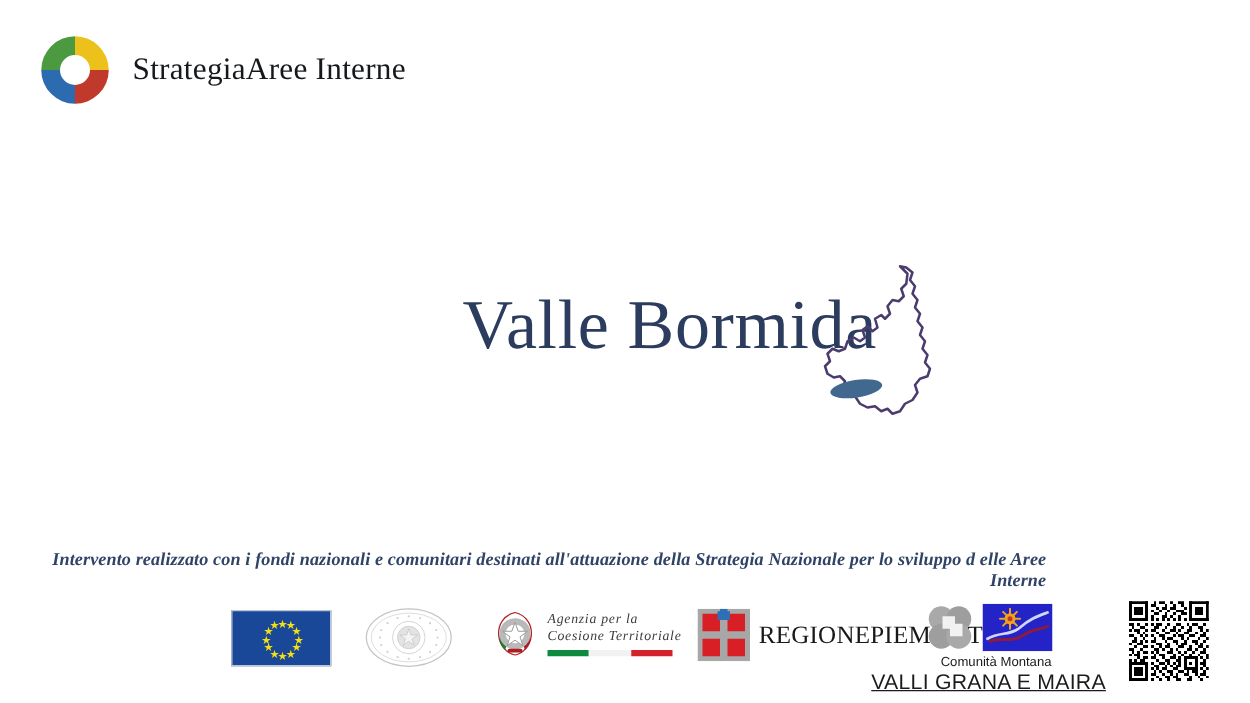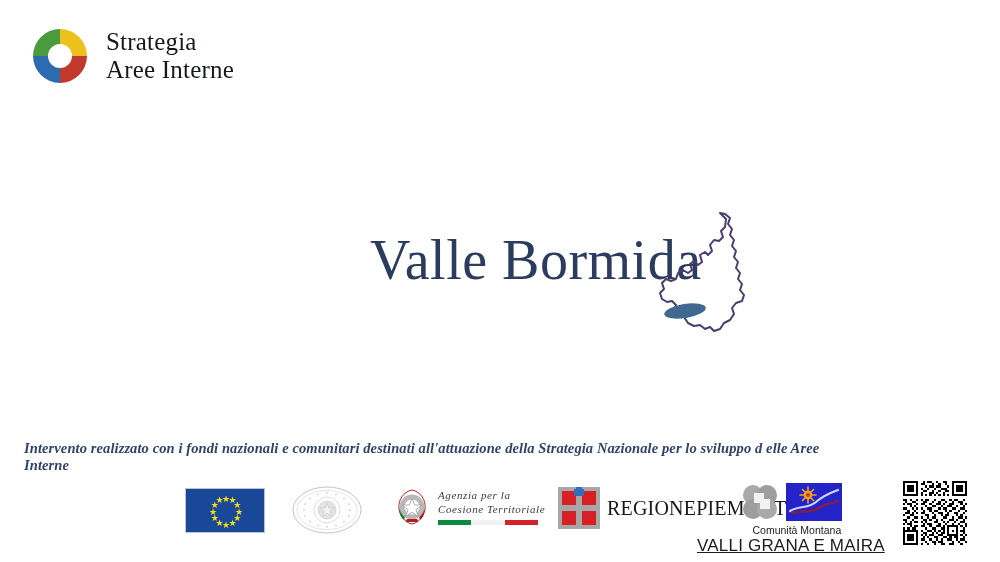--- a/index.html
+++ b/index.html
@@ -27,21 +27,21 @@
     align-items: center;
     gap: 14px;
   }
   .brand-mark {
     width: 64px;
     height: 64px;
     flex: 0 0 64px;
   }
   .brand-text {
     display: flex;
-    flex-direction: column;
+    flex-direction: row;
     justify-content: center;
     line-height: 1.12;
   }
   .brand-line {
     font-family: "Liberation Serif", serif;
     font-size: 25px;
     color: #15181c;
     letter-spacing: 0.2px;
     white-space: nowrap;
   }
@@ -67,21 +67,21 @@
     height: 140px;
   }
   .region-map svg { display: block; width: 100%; height: 100%; }
 
   
   .funding-note {
     position: absolute;
     left: 0;
     top: 440px;
     width: 861px;
-    text-align: left;
+    text-align: right;
     font-family: "Liberation Serif", serif;
     font-style: italic;
     font-weight: bold;
     font-size: 14.5px;
     color: #2f4366;
     letter-spacing: 0.1px;
     padding: 0 24px;
     box-sizing: border-box;
   }
 

